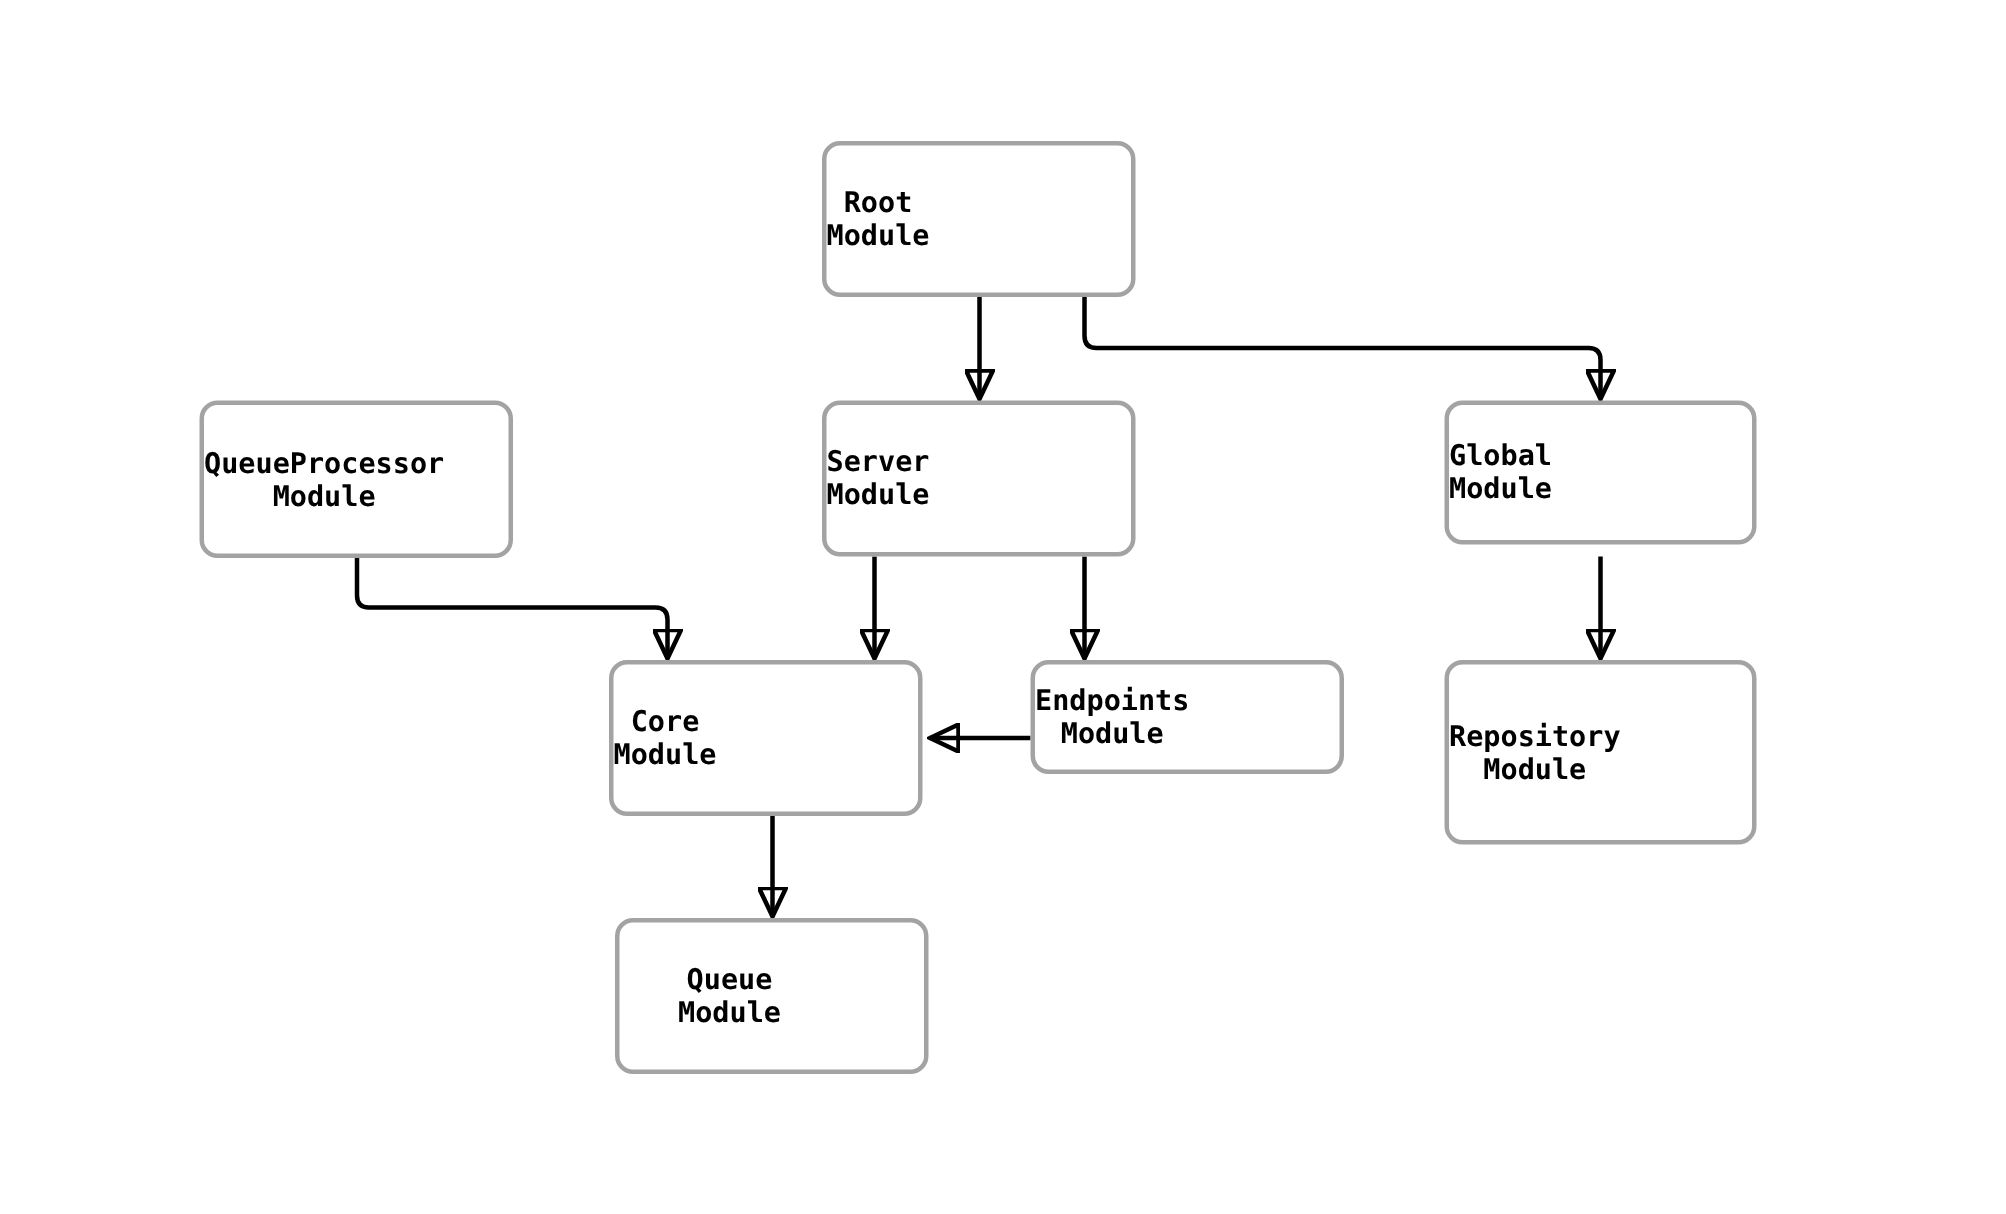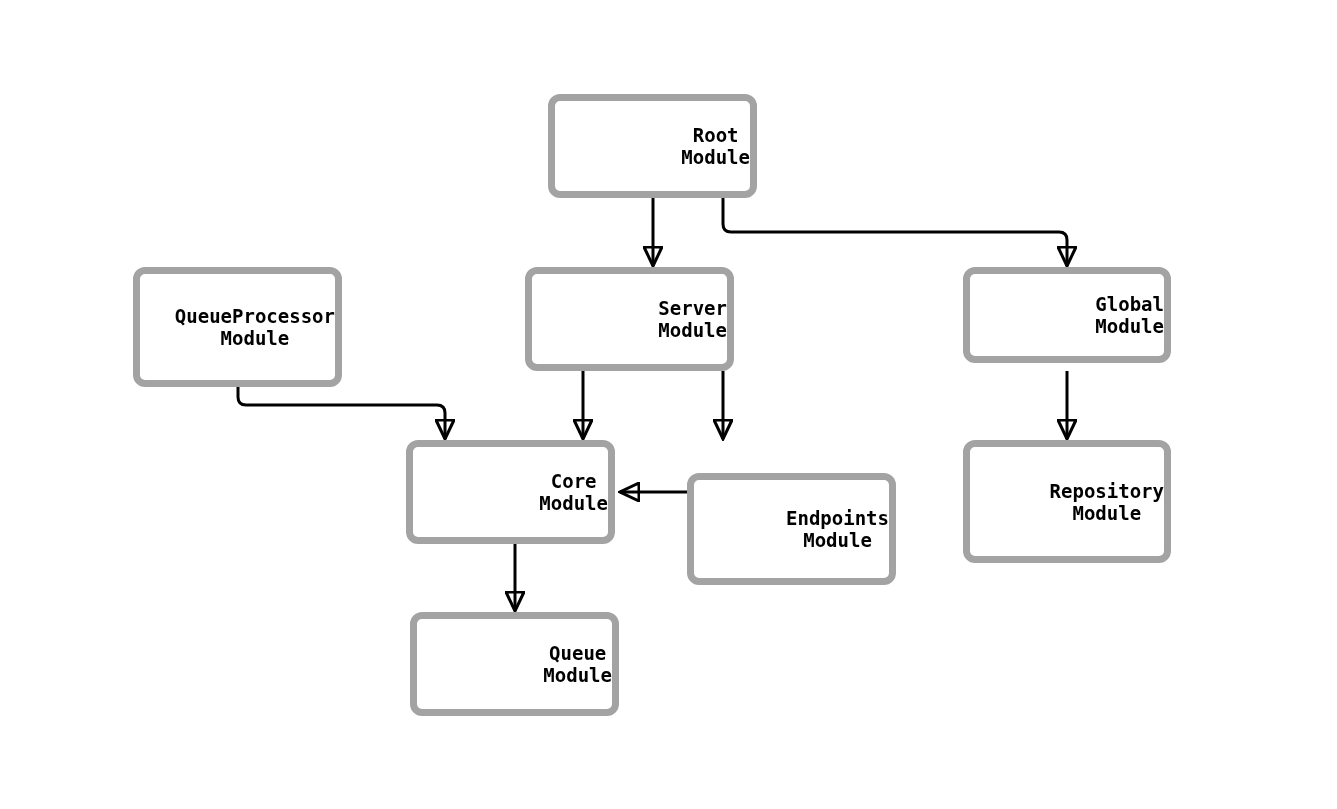--- a/index.html
+++ b/index.html
@@ -23,25 +23,25 @@
   }
   .edges-layer path {
     fill: none;
     stroke: #000000;
     stroke-width: 3;
   }
   .node {
     position: absolute;
     box-sizing: border-box;
     background: #ffffff;
-    border: 7px solid #a3a3a3;
+    border: 3px solid #a3a3a3;
     border-radius: 12px;
     display: flex;
     align-items: center;
-    justify-content: flex-end;
+    justify-content: flex-start;
   }
   .node-label {
     font-family: "DejaVu Sans Mono", "Liberation Mono", monospace;
     font-weight: bold;
     font-size: 19px;
     line-height: 22px;
     color: #000000;
     text-align: center;
     white-space: pre-line;
   }
@@ -65,41 +65,41 @@
     <path d="M 687 492 L 620 492" marker-end="url(#arrowhead)"></path>
     <path d="M 515 544 L 515 611" marker-end="url(#arrowhead)"></path>
     <path d="M 1067 371 L 1067 439" marker-end="url(#arrowhead)"></path>
   </svg>
 
   <div class="node" style="left:548px; top:94px; width:209px; height:104px;">
     <div class="node-label">Root
 Module</div>
   </div>
 
-  <div class="node" style="left:133px; top:267px; width:209px; height:120px;">
+  <div class="node" style="left:133px; top:267px; width:209px; height:105px;">
     <div class="node-label">QueueProcessor
 Module</div>
   </div>
 
-  <div class="node" style="left:525px; top:267px; width:209px; height:104px;">
+  <div class="node" style="left:548px; top:267px; width:209px; height:104px;">
     <div class="node-label">Server
 Module</div>
   </div>
 
   <div class="node" style="left:963px; top:267px; width:208px; height:96px;">
     <div class="node-label">Global
 Module</div>
   </div>
 
   <div class="node" style="left:406px; top:440px; width:209px; height:104px;">
     <div class="node-label">Core
 Module</div>
   </div>
 
-  <div class="node" style="left:687px; top:440px; width:209px; height:112px;margin-top:33px;">
+  <div class="node" style="left:687px; top:440px; width:209px; height:76px;">
     <div class="node-label">Endpoints
 Module</div>
   </div>
 
   <div class="node" style="left:963px; top:440px; width:208px; height:123px;">
     <div class="node-label">Repository
 Module</div>
   </div>
 
   <div class="node" style="left:410px; top:612px; width:209px; height:104px;padding-left:39px;">

